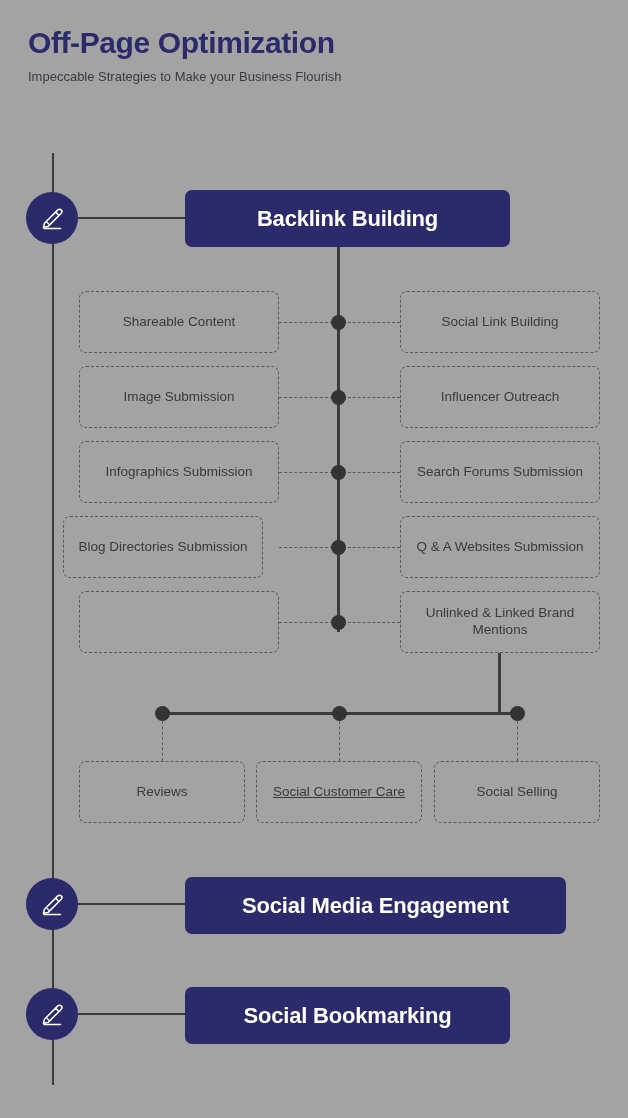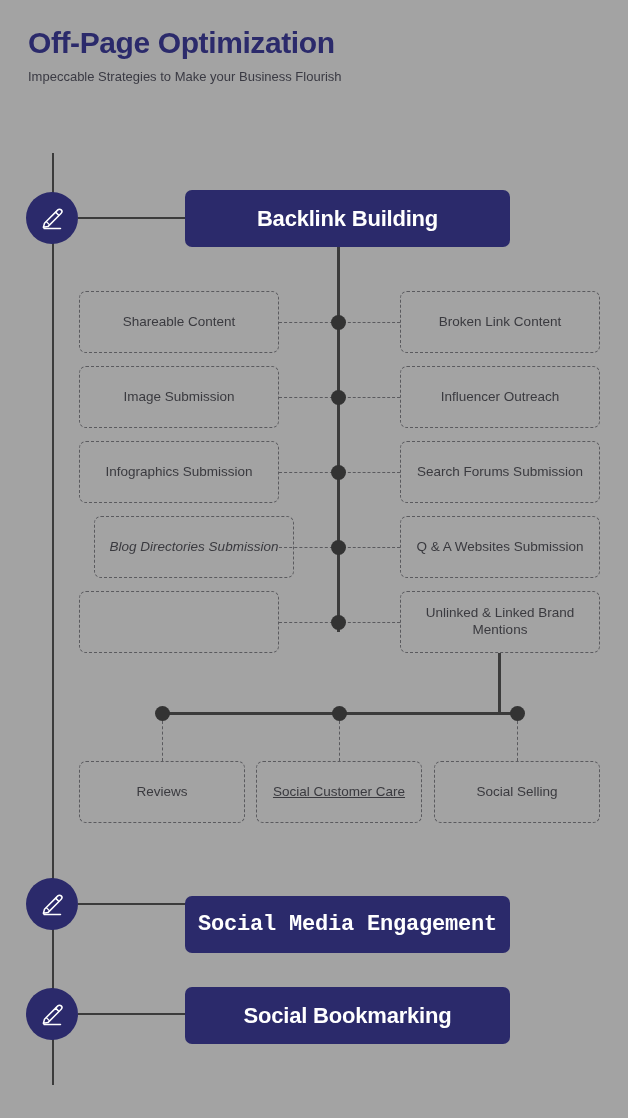--- a/index.html
+++ b/index.html
@@ -183,21 +183,21 @@
 
   <div class="spine-center" style="left:337px; top:247px; height:385px;"></div>
 
   <div class="dash-h" style="left:279px; top:322px; width:59px;"></div>
   <div class="dash-h" style="left:338px; top:322px; width:62px;"></div>
   <div class="dot" style="left:331px; top:315px;"></div>
   <div class="sub-box" style="left:79px; top:291px; width:200px; height:62px;">
     <span>Shareable Content</span>
   </div>
   <div class="sub-box" style="left:400px; top:291px; width:200px; height:62px;">
-    <span>Broken Link Content</span>
+    <span>Social Link Building</span>
   </div>
 
   <div class="dash-h" style="left:279px; top:397px; width:59px;"></div>
   <div class="dash-h" style="left:338px; top:397px; width:62px;"></div>
   <div class="dot" style="left:331px; top:390px;"></div>
   <div class="sub-box" style="left:79px; top:366px; width:200px; height:62px;">
     <span>Image Submission</span>
   </div>
   <div class="sub-box" style="left:400px; top:366px; width:200px; height:62px;">
     <span>Influencer Outreach</span>
@@ -209,21 +209,21 @@
   <div class="sub-box" style="left:79px; top:441px; width:200px; height:62px;">
     <span>Infographics Submission</span>
   </div>
   <div class="sub-box" style="left:400px; top:441px; width:200px; height:62px;">
     <span>Search Forums Submission</span>
   </div>
 
   <div class="dash-h" style="left:279px; top:547px; width:59px;"></div>
   <div class="dash-h" style="left:338px; top:547px; width:62px;"></div>
   <div class="dot" style="left:331px; top:540px;"></div>
-  <div class="sub-box" style="left:94px; top:516px; width:200px; height:62px;font-style:italic;">
+  <div class="sub-box" style="left:63px; top:516px; width:200px; height:62px;">
     <span>Blog Directories Submission</span>
   </div>
   <div class="sub-box" style="left:400px; top:516px; width:200px; height:62px;">
     <span>Q &amp; A Websites Submission</span>
   </div>
 
   <div class="dash-h" style="left:279px; top:622px; width:59px;"></div>
   <div class="dash-h" style="left:338px; top:622px; width:62px;"></div>
   <div class="dot" style="left:331px; top:615px;"></div>
   <div class="sub-box" style="left:79px; top:591px; width:200px; height:62px;">
@@ -256,21 +256,21 @@
 
   <div class="node-icon" style="left:26px; top:878px;">
     <svg width="28" height="28" viewBox="0 0 28 28" aria-hidden="true">
       <path d="M6.5 19.2 L17.6 8.1 L21.0 11.5 L9.9 22.6 L5.4 23.3 Z" fill="none" stroke="#ffffff" stroke-width="1.5" stroke-linejoin="round"></path>
       <path d="M17.6 8.1 L19.8 5.9 A2.2 2.2 0 0 1 23.2 9.3 L21.0 11.5" fill="none" stroke="#ffffff" stroke-width="1.5" stroke-linejoin="round"></path>
       <path d="M8.2 17.5 L11.6 20.9" fill="none" stroke="#ffffff" stroke-width="1.2"></path>
       <path d="M6.0 24.4 L22.5 24.4" fill="none" stroke="#ffffff" stroke-width="1.5" stroke-linecap="round"></path>
     </svg>
   </div>
   <div class="icon-connector" style="left:78px; top:903px; width:108px;"></div>
-  <div class="main-node" style="left:185px; top:896px; width:325px; height:57px;font-family:Liberation Mono, monospace;">
+  <div class="main-node" style="left:185px; top:877px; width:381px; height:57px;">
     <span>Social Media Engagement</span>
   </div>
 
   <div class="node-icon" style="left:26px; top:988px;">
     <svg width="28" height="28" viewBox="0 0 28 28" aria-hidden="true">
       <path d="M6.5 19.2 L17.6 8.1 L21.0 11.5 L9.9 22.6 L5.4 23.3 Z" fill="none" stroke="#ffffff" stroke-width="1.5" stroke-linejoin="round"></path>
       <path d="M17.6 8.1 L19.8 5.9 A2.2 2.2 0 0 1 23.2 9.3 L21.0 11.5" fill="none" stroke="#ffffff" stroke-width="1.5" stroke-linejoin="round"></path>
       <path d="M8.2 17.5 L11.6 20.9" fill="none" stroke="#ffffff" stroke-width="1.2"></path>
       <path d="M6.0 24.4 L22.5 24.4" fill="none" stroke="#ffffff" stroke-width="1.5" stroke-linecap="round"></path>
     </svg>

